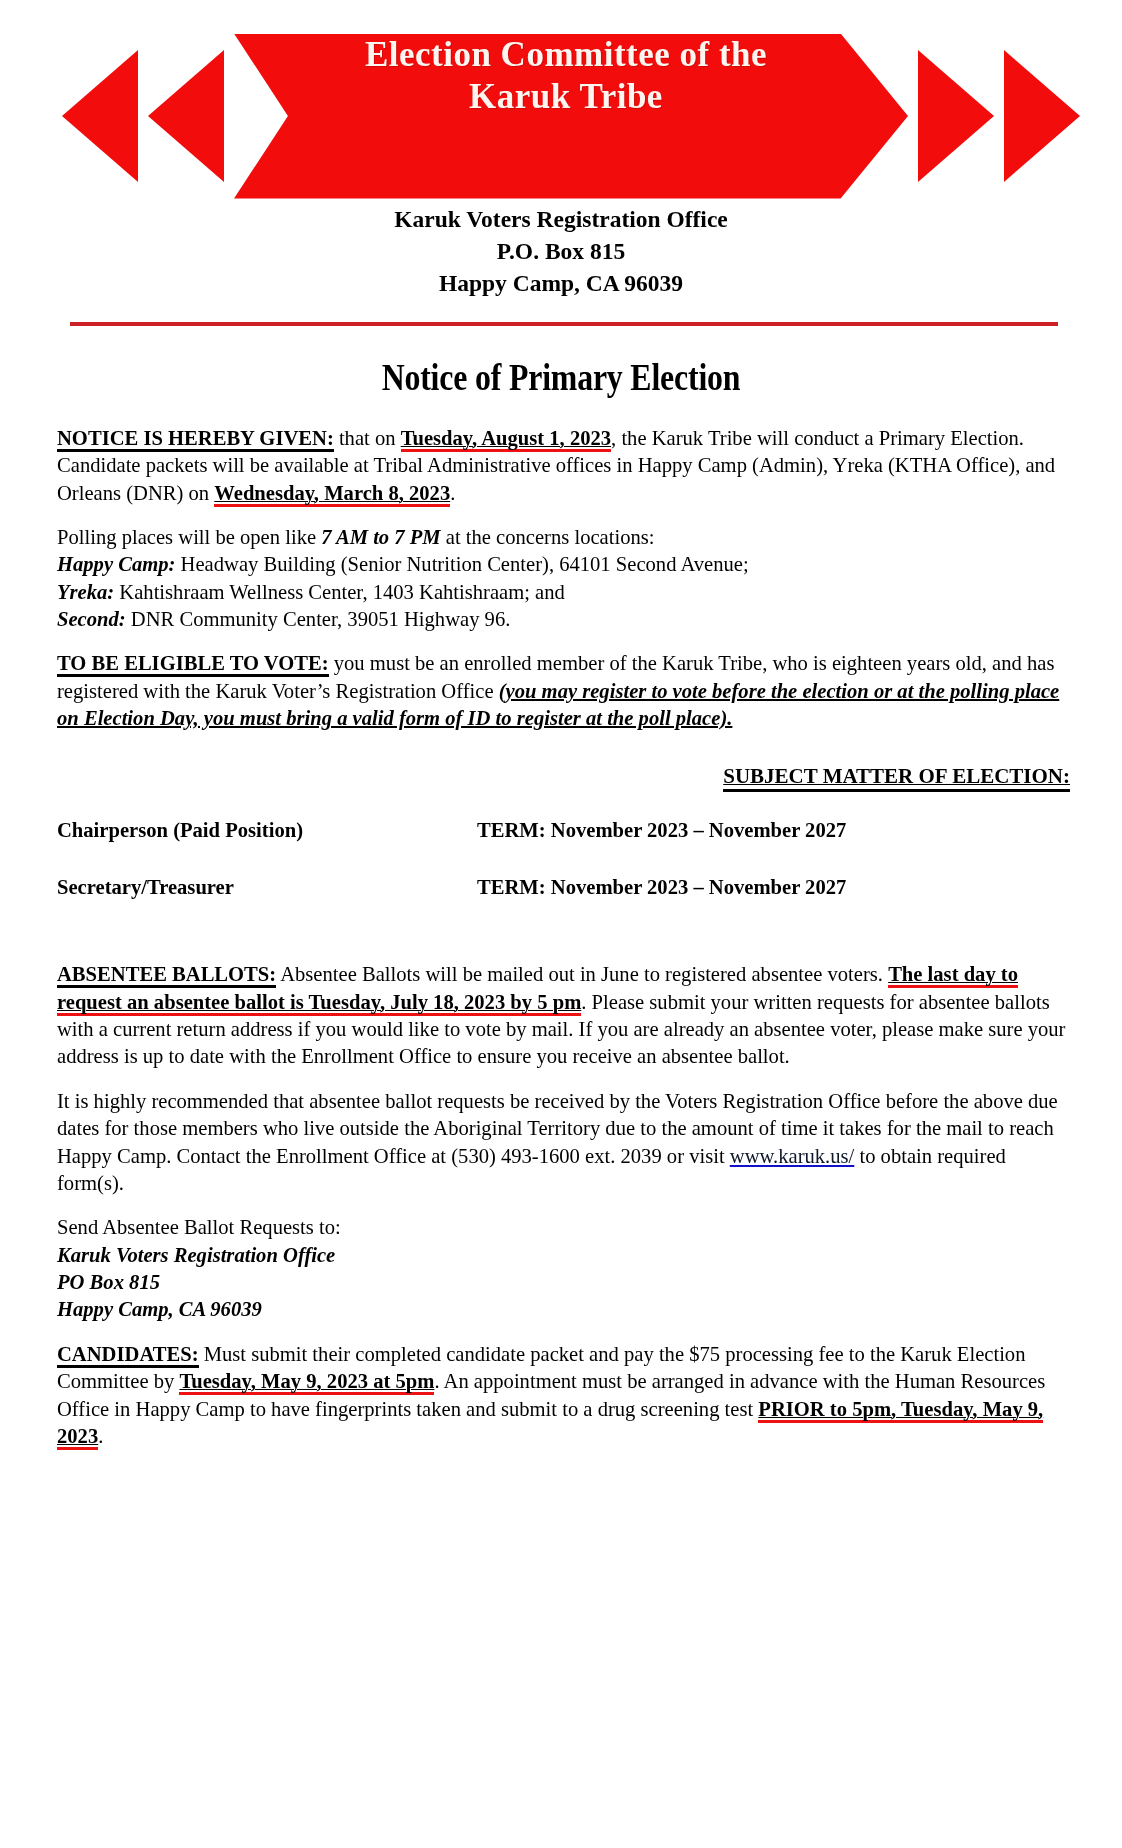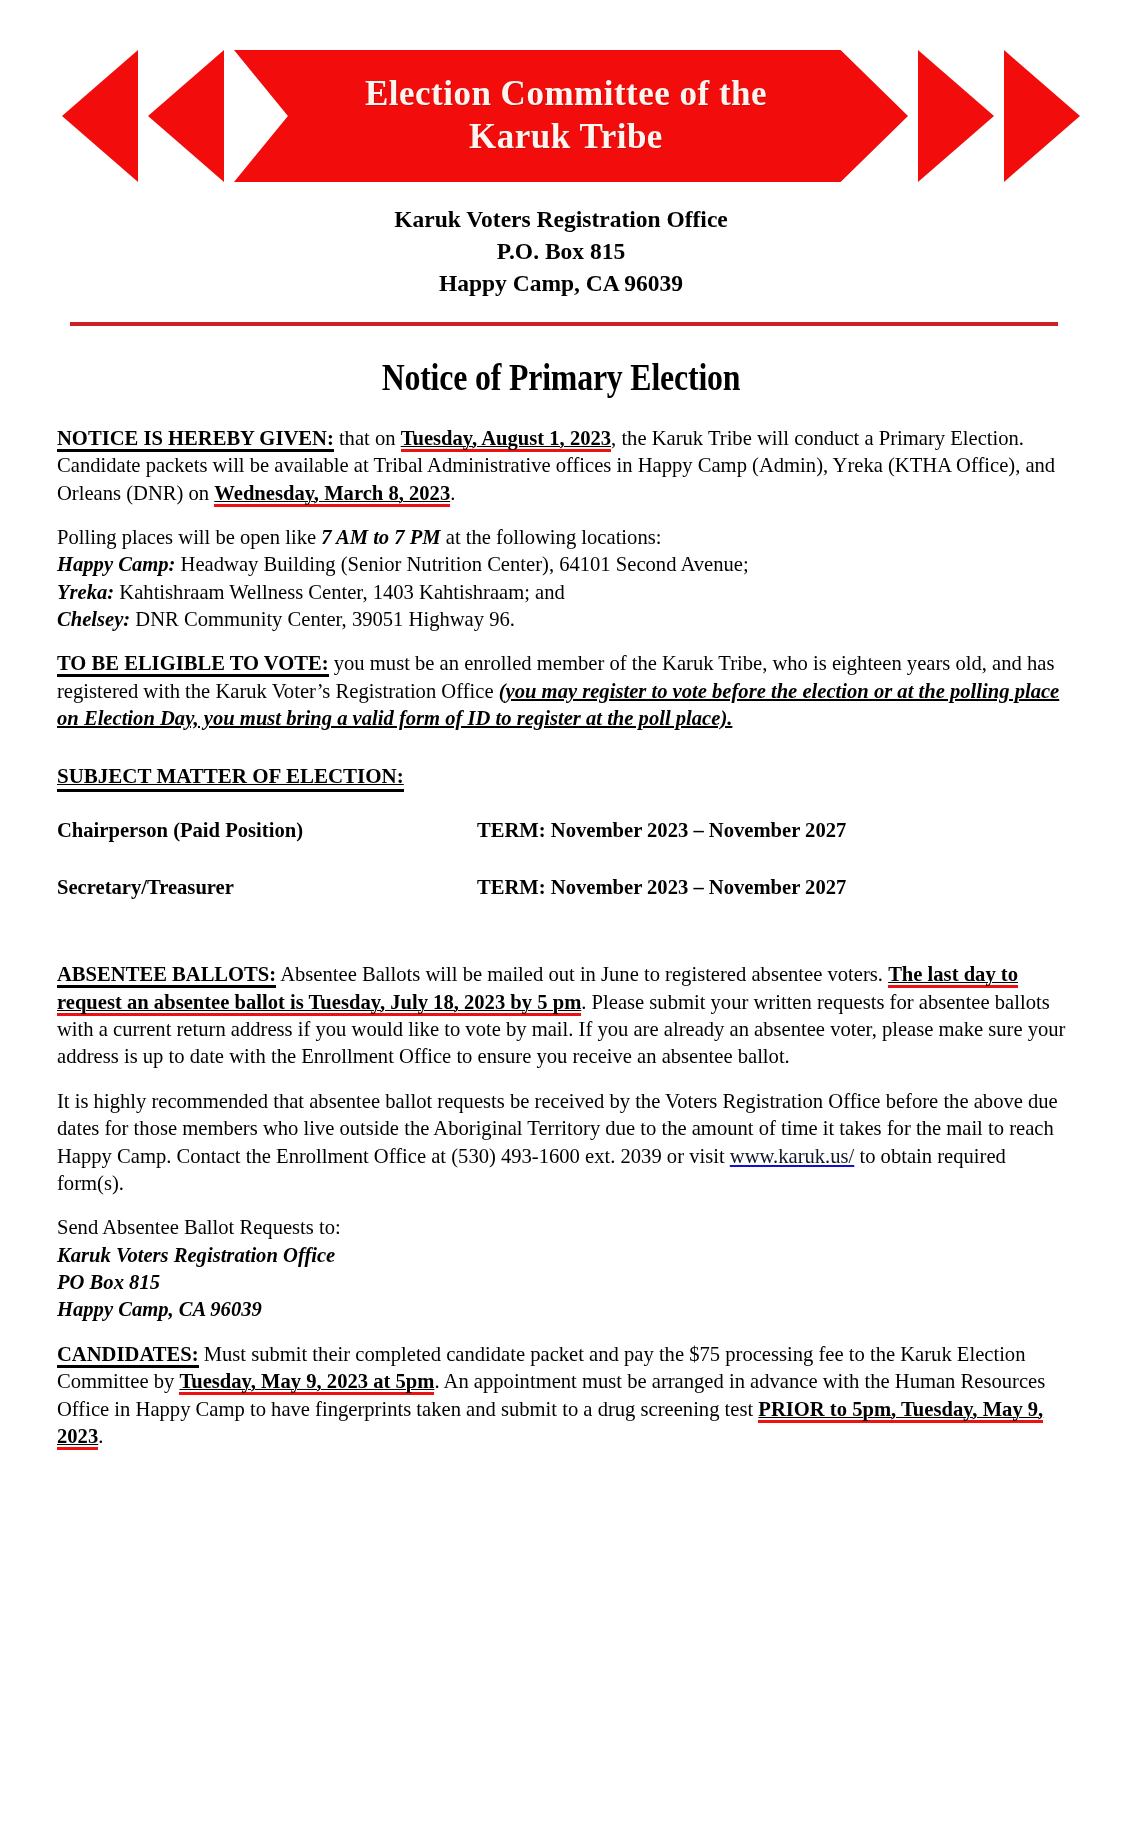--- a/index.html
+++ b/index.html
@@ -39,27 +39,26 @@
   }
   .chev-left {
     clip-path: polygon(100% 0%, 100% 100%, 0% 50%);
   }
   .chev-right {
     clip-path: polygon(0% 0%, 100% 50%, 0% 100%);
   }
   .chev-gap { width: 10px; flex: 0 0 auto; }
   .banner-body {
     flex: 1 1 auto;
-    height: 132px;
+    height: 165px;
     background: var(--red);
     clip-path: polygon(0% 0%, 90% 0%, 100% 50%, 90% 100%, 0% 100%, 8% 50%);
     display: flex;
     flex-direction: column;
     align-items: center;
-    justify-content: center;
     box-sizing: border-box;
     padding: 0 70px 0 60px;
   }
   :root { --red: #f20c0c; }
   .banner-line {
     color: #fdf6f0;
     font-weight: bold;
     font-size: 35px;
     line-height: 1.22;
     letter-spacing: 0.5px;
@@ -126,21 +125,21 @@
     color: #0f172a;
     text-decoration: underline;
     text-decoration-color: #1111cc;
   }
 
   .indent1 { margin-left: 30px; }
   .indent2 { margin-left: 57px; }
 
   
   .subject-head {
-    text-align: left;
+    text-align: right;
     margin: 30px 0 26px 0;
   }
   .subject-head span {
     font-weight: bold;
     font-size: 21px;
     border-bottom: 3px solid #000;
     text-decoration: underline;
     text-decoration-thickness: 1px;
     padding-bottom: 1px;
   }
@@ -182,27 +181,27 @@
 </div>
 
 <div class="divider"></div>
 
 <div class="doc-title">Notice of Primary Election</div>
 
 <div class="content">
 
   <p><span class="u-black">NOTICE IS HEREBY GIVEN:</span><span> that on </span><span class="u-both">Tuesday, August 1, 2023</span><span>, the Karuk Tribe will conduct a Primary Election. Candidate packets will be available at Tribal Administrative offices in Happy Camp (Admin), Yreka (KTHA Office), and Orleans (DNR) on </span><span class="u-both">Wednesday, March 8, 2023</span><span>.</span></p>
 
-  <p class="tight"><span>Polling places will be open like </span><b>7 AM to 7 PM</b><span> at the following locations:</span></p>
+  <p class="tight"><span>Polling places will be open like </span><b>7 AM to 7 PM</b><span> at the concerns locations:</span></p>
 
   <p class="tight indent1"><b>Happy Camp:</b><span> Headway Building (Senior Nutrition Center), 64101 Second Avenue;</span></p>
 
   <p class="tight indent1"><b>Yreka:</b><span> Kahtishraam Wellness Center, 1403 Kahtishraam; and</span></p>
 
-  <p class="indent1"><b>Chelsey:</b><span> DNR Community Center, 39051 Highway 96.</span></p>
+  <p class="indent1"><b>Second:</b><span> DNR Community Center, 39051 Highway 96.</span></p>
 
   <p><span class="u-black">TO BE ELIGIBLE TO VOTE:</span><span>  you must be an enrolled member of the Karuk Tribe, who is eighteen years old, and has registered with the Karuk Voter’s Registration Office </span><span class="ital-u">(you may register to vote before the election or at the polling place on Election Day, you must bring a valid form of ID to register at the poll place).</span></p>
 
   <div class="subject-head"><span>SUBJECT MATTER OF ELECTION:</span></div>
 
   <div class="pos-row">
     <div class="pos-name">Chairperson (Paid Position)</div>
     <div class="pos-term">TERM: November 2023 – November 2027</div>
   </div>
 

